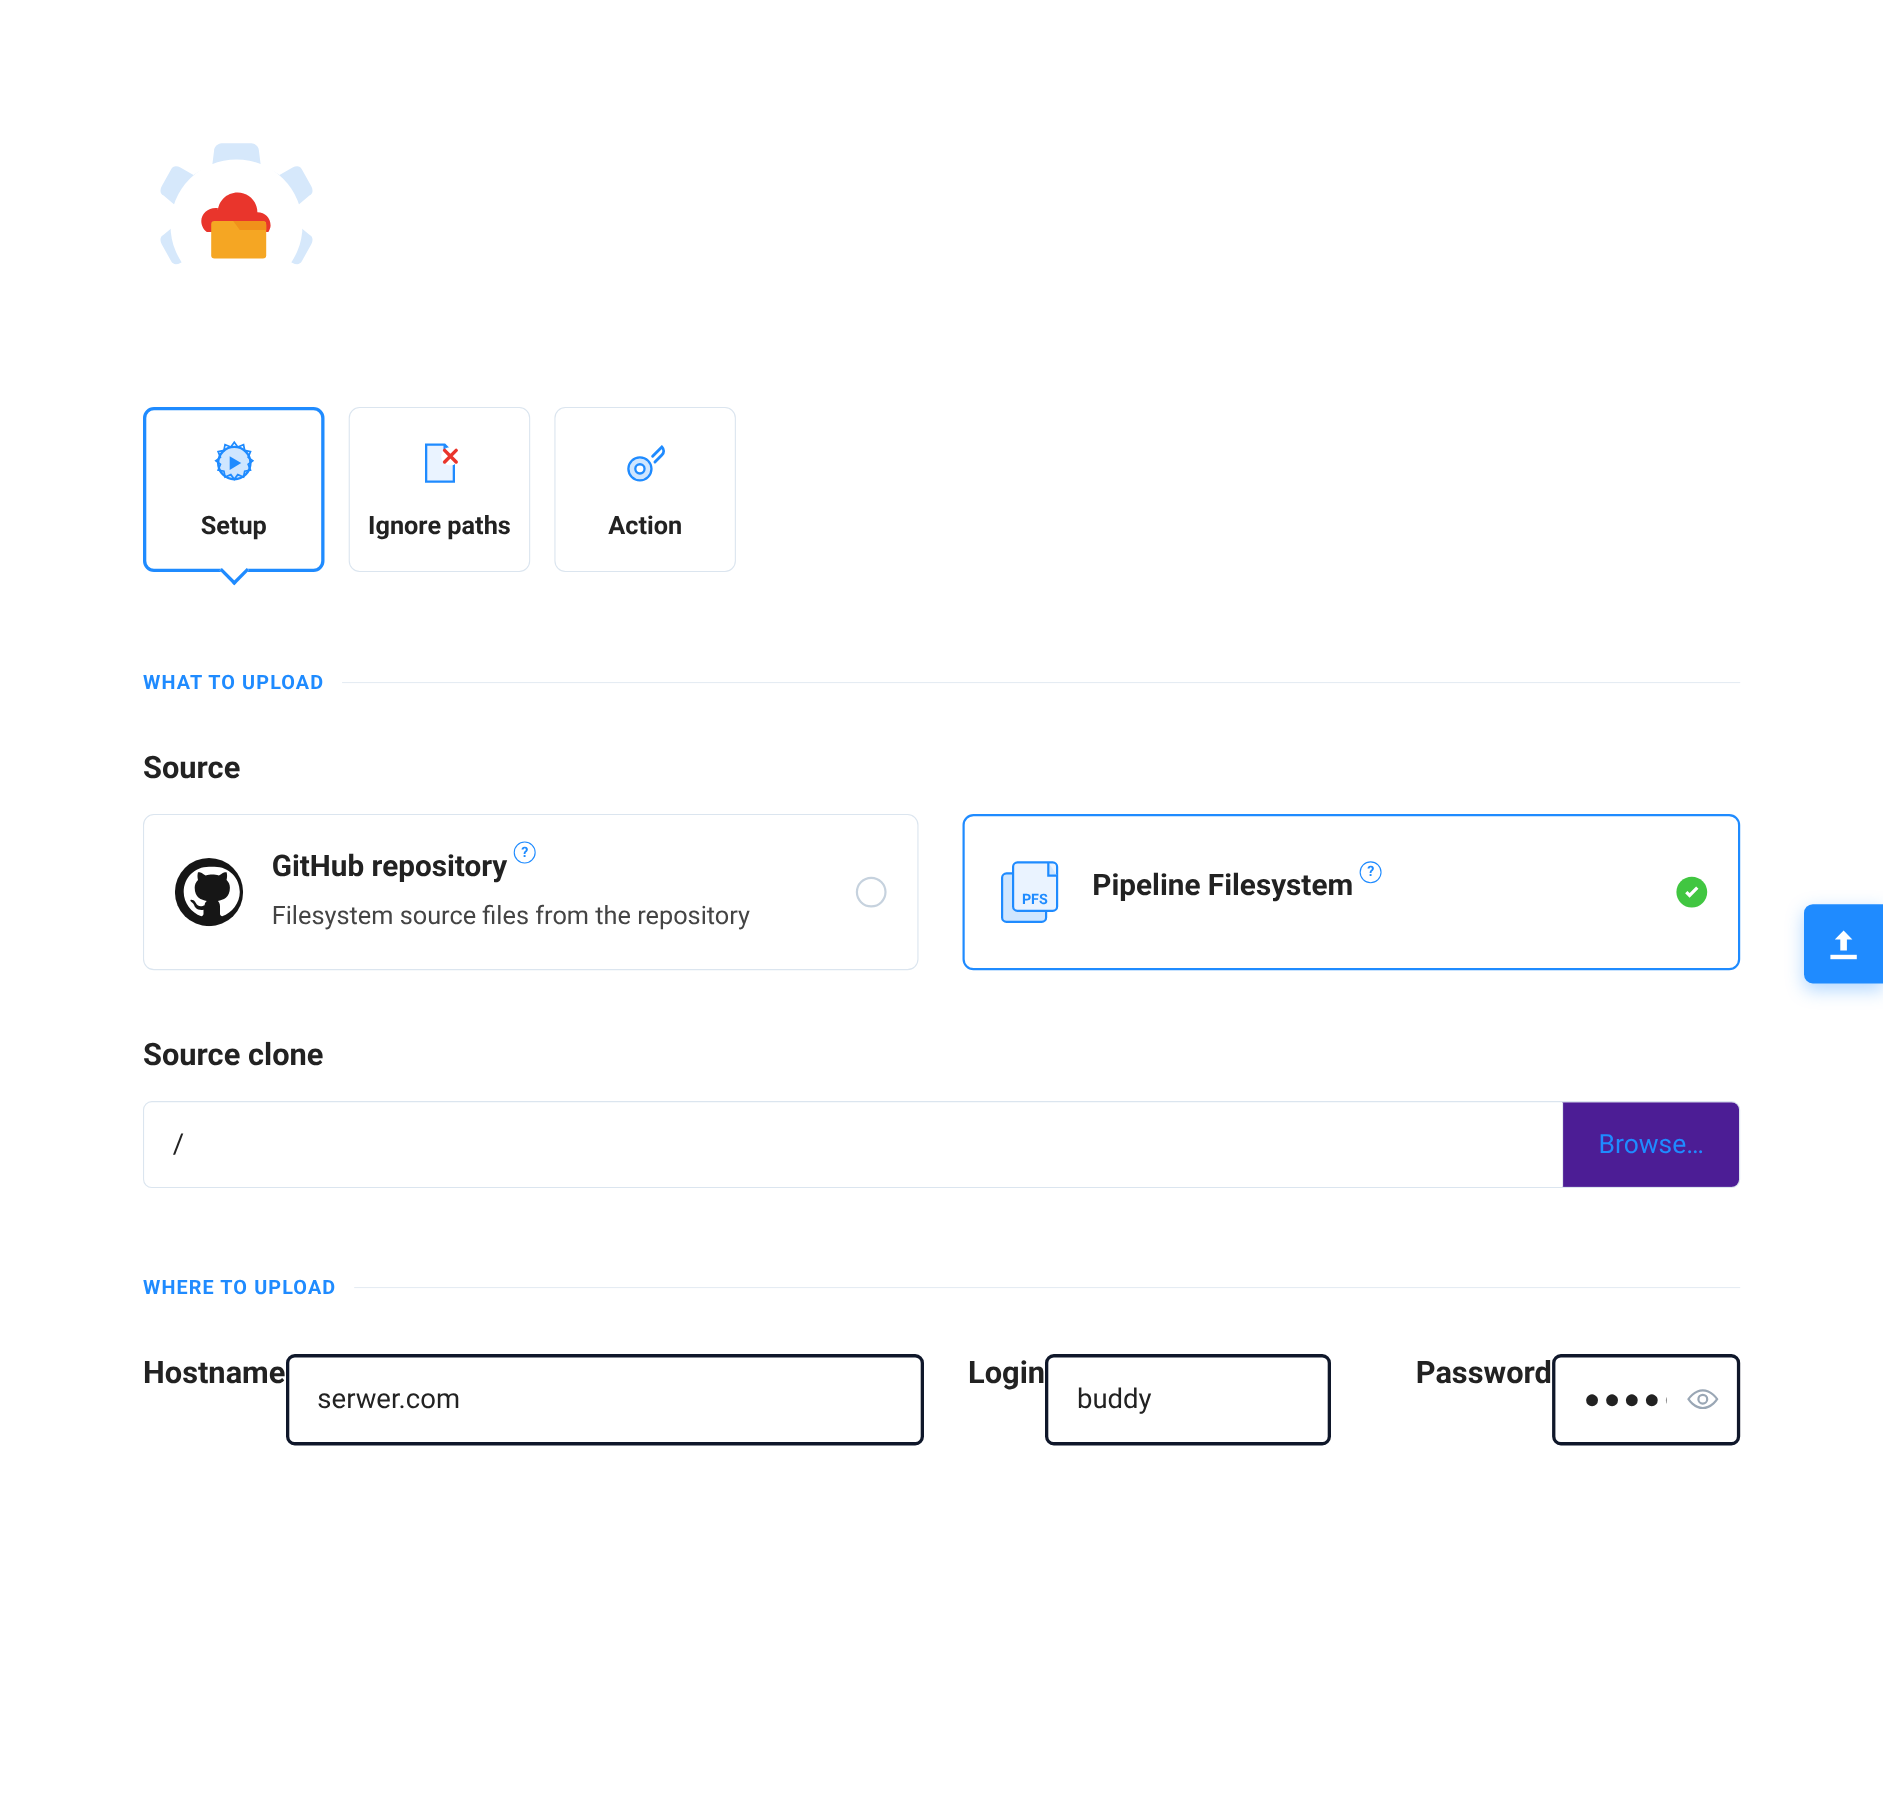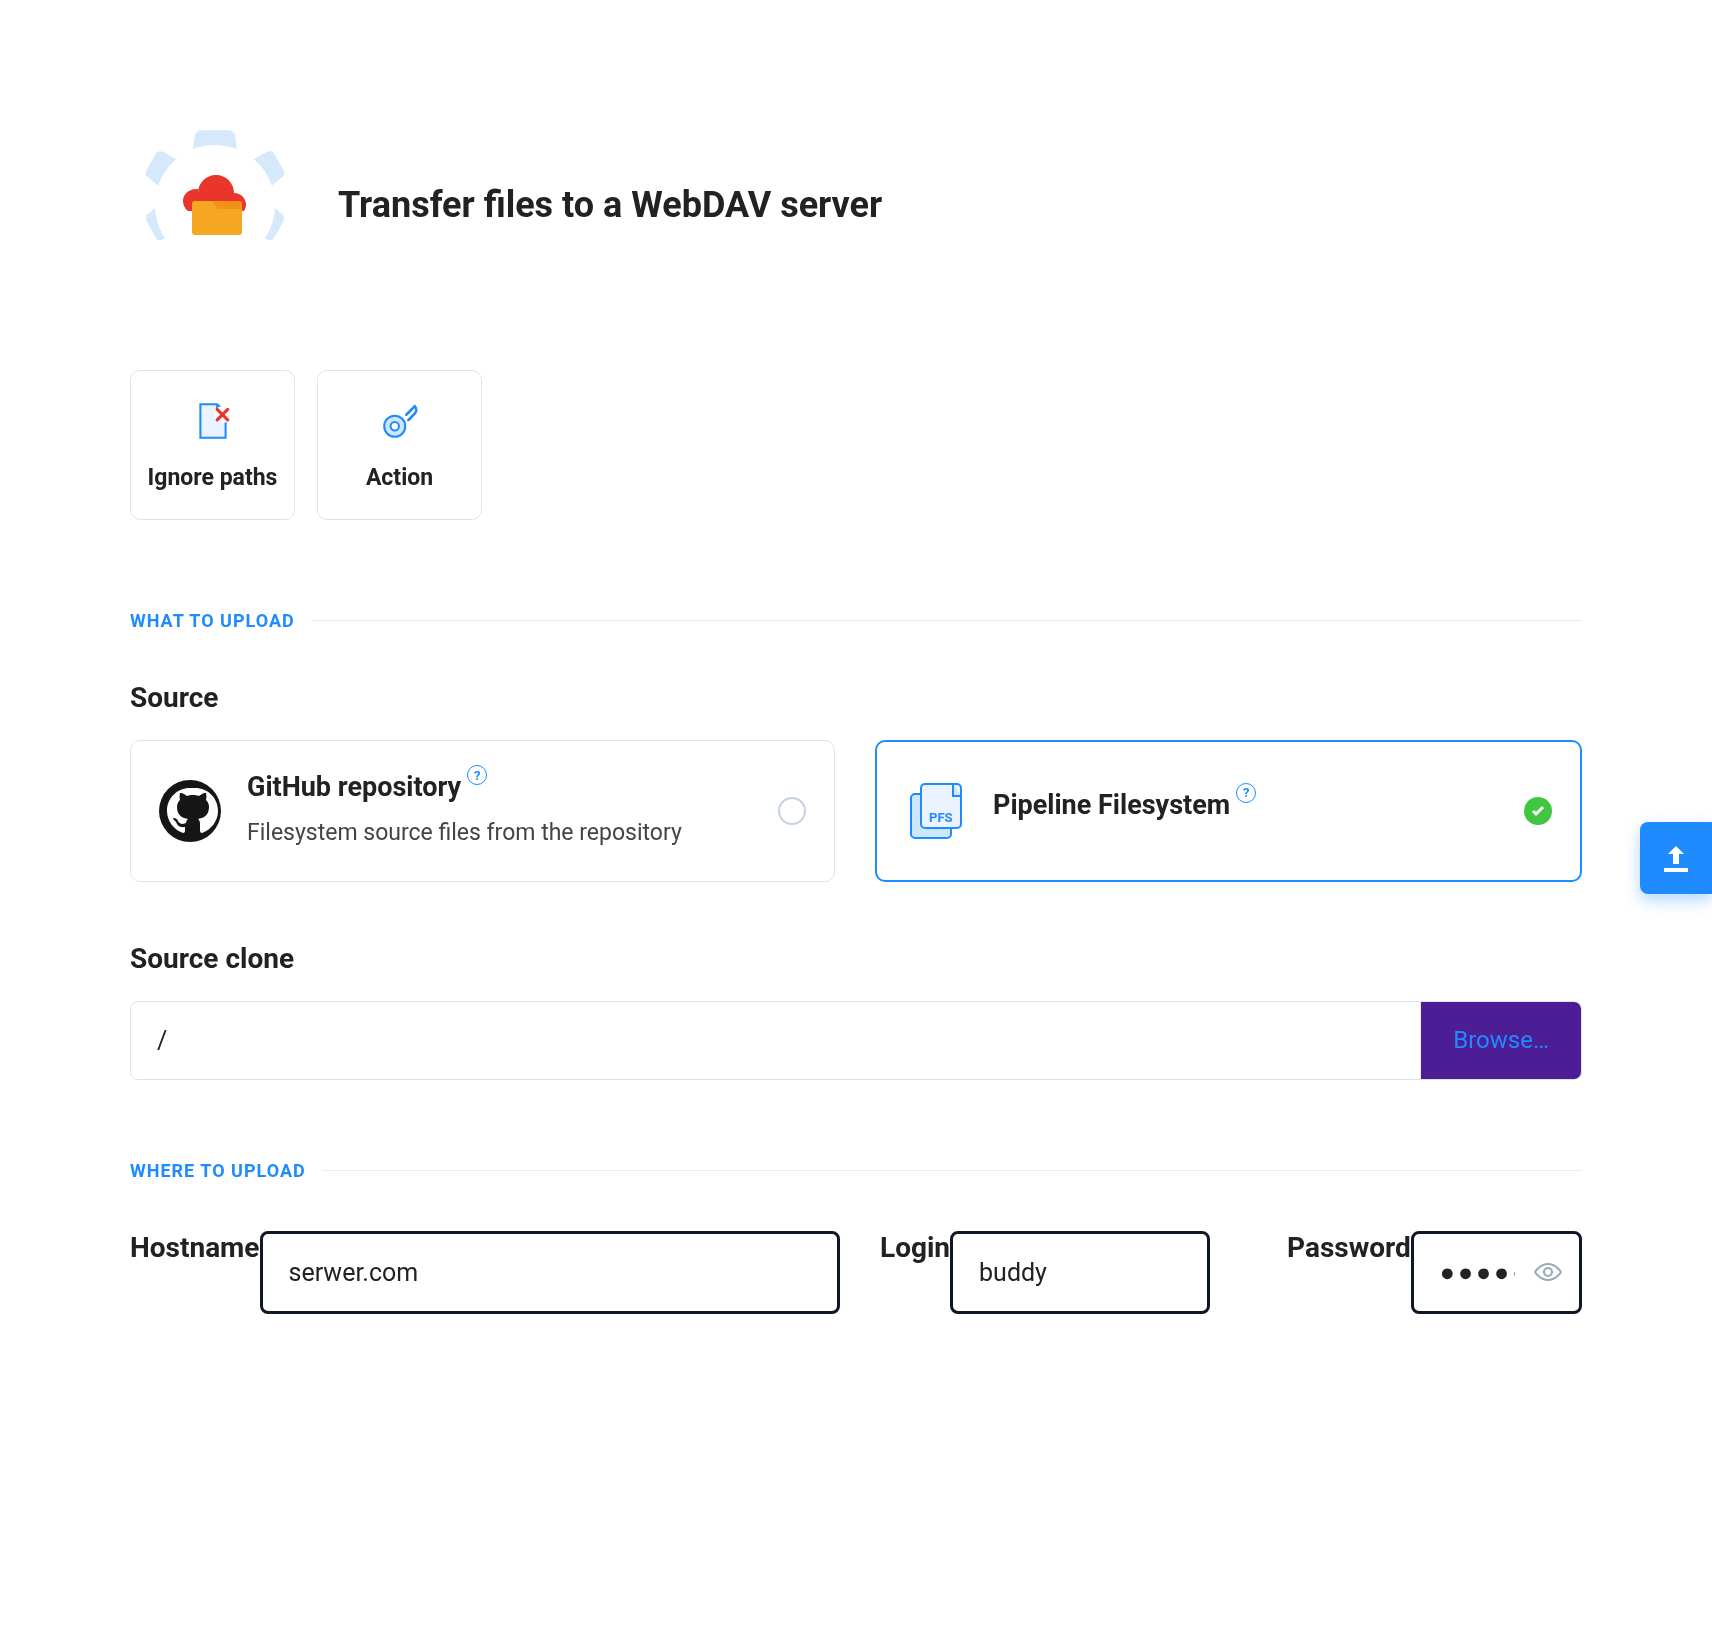--- a/index.html
+++ b/index.html
@@ -310,24 +310,31 @@
       <path fill="currentColor" d="M50 6l8 0c2 0 4 2 4 4l1 8c4 1 7 3 10 5l7-4c2-1 4-1 5 1l5 9c1 2 1 4-1 5l-6 5c1 3 1 7 0 11l6 5c2 1 2 3 1 5l-5 9c-1 2-3 2-5 1l-7-4c-3 2-6 4-10 5l-1 8c0 2-2 4-4 4h-16c-2 0-4-2-4-4l-1-8c-4-1-7-3-10-5l-7 4c-2 1-4 1-5-1l-5-9c-1-2-1-4 1-5l6-5c-1-4-1-8 0-11l-6-5c-2-1-2-3-1-5l5-9c1-2 3-2 5-1l7 4c3-2 6-4 10-5l1-8c0-2 2-4 4-4z"></path>
     </svg>
     <div class="gear-inner-circle">
       <svg width="78" height="64" viewBox="0 0 78 64">
         <path fill="#e9352c" d="M22 20c0-10 8-18 18-18s18 8 18 18c7 0 12 5 12 12 0 2-1 4-2 6H12c-3-2-5-6-5-10 0-7 6-12 13-12 1 0 2 0 2 0z"></path>
         <rect x="16" y="28" width="50" height="34" rx="3" fill="#f5a623"></rect>
         <path fill="#f0911a" d="M16 28h20l6 8h24v-4c0-2-1-4-3-4H16z"></path>
       </svg>
     </div>
   </div>
-  <h1 class="page-title">Transfer files to a WebDAV server</h1>
 </div>
 
 <div class="tabs">
+  <div class="tab active">
+    <svg class="tab-icon" viewBox="0 0 40 40">
+      <circle cx="20" cy="20" r="14" fill="#cfe6ff" stroke="#1f8bff" stroke-width="2"></circle>
+      <path d="M20 2l3 4 5-2 1 5 5 1-2 5 4 3-4 3 2 5-5 1-1 5-5-2-3 4-3-4-5 2-1-5-5-1 2-5-4-3 4-3-2-5 5-1 1-5 5 2z" fill="none" stroke="#1f8bff" stroke-width="1.5"></path>
+      <path d="M16 14l10 6-10 6z" fill="#1f8bff"></path>
+    </svg>
+    <span class="tab-label">Setup</span>
+  </div>
   <div class="tab">
     <svg class="tab-icon" viewBox="0 0 40 40">
       <path d="M8 4h16l8 8v24H8z" fill="#eaf3ff" stroke="#1f8bff" stroke-width="2"></path>
       <path d="M24 4v8h8" fill="none" stroke="#1f8bff" stroke-width="2"></path>
       <circle cx="29" cy="14" r="8" fill="#fff"></circle>
       <path d="M24 9l10 10M34 9l-10 10" stroke="#e9352c" stroke-width="3" stroke-linecap="round"></path>
     </svg>
     <span class="tab-label">Ignore paths</span>
   </div>
   <div class="tab">

